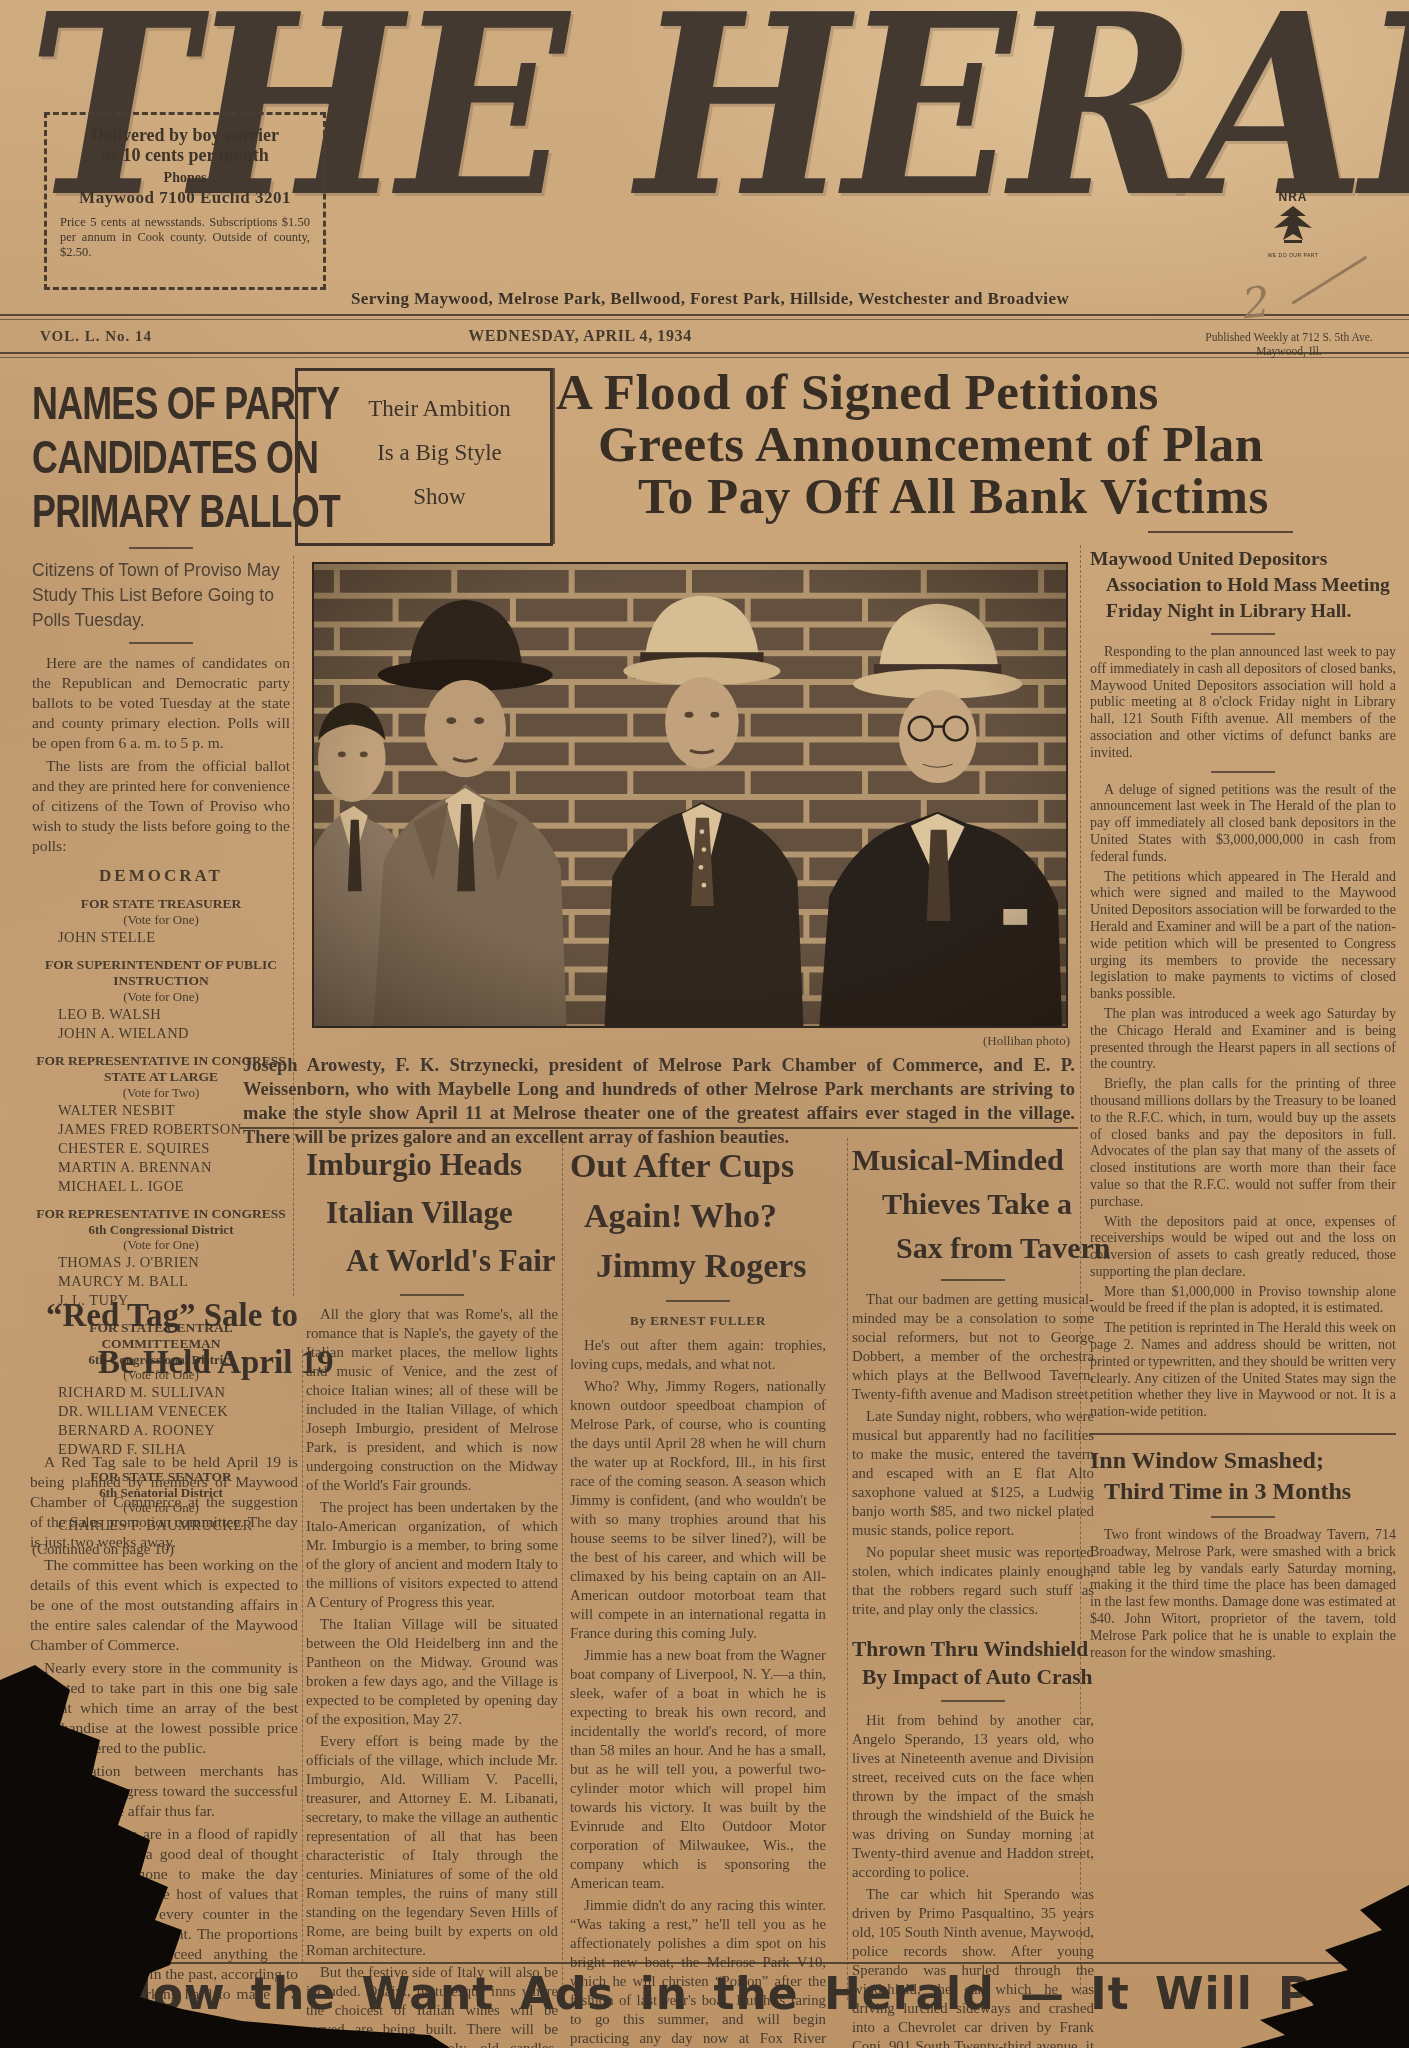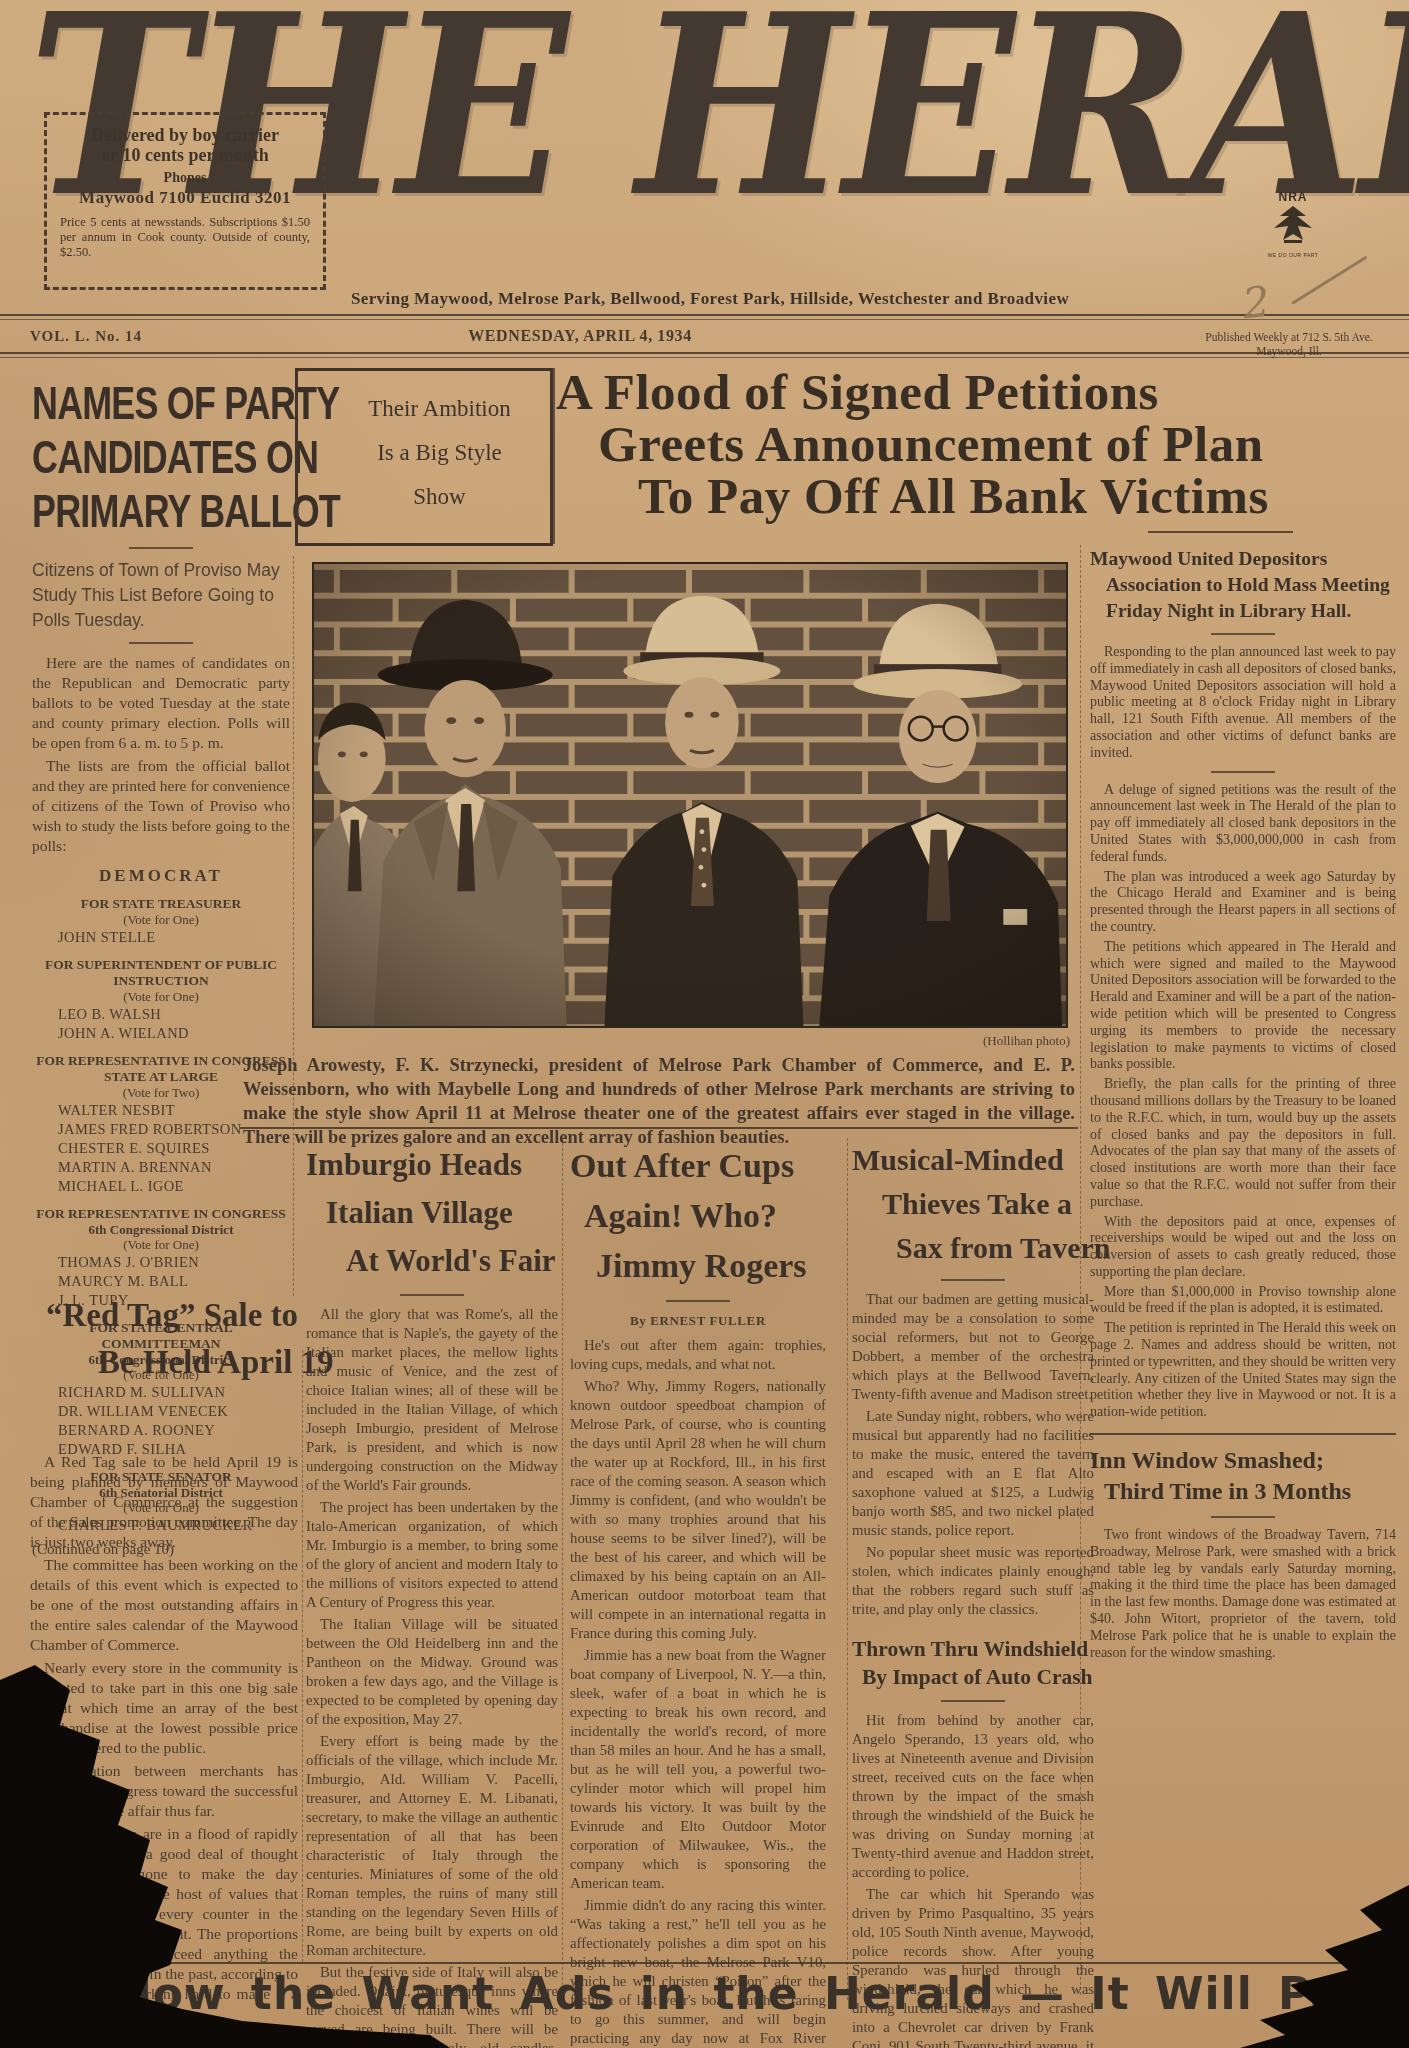--- a/index.html
+++ b/index.html
@@ -28,21 +28,21 @@
     box-sizing:border-box;padding:10px 10px 0;text-align:center;color:#3f342a;}
   .ib1{font-weight:bold;font-size:18px;line-height:20px;}
   .ib3{font-weight:bold;font-size:14px;margin-top:5px;}
   .ib4{font-weight:bold;font-size:17px;margin-top:2px;letter-spacing:.5px;}
   .ib5{font-size:12.5px;line-height:15px;text-align:justify;margin-top:7px;padding:0 3px;}
   .nra{left:1262px;top:190px;width:62px;text-align:center;color:#3a3127;}
   .nra .lbl{font-family:"Liberation Sans",sans-serif;font-weight:bold;font-size:12px;letter-spacing:1px;}
   .nra .motto{font-family:"Liberation Sans",sans-serif;font-size:5px;letter-spacing:.5px;}
   .tagline{left:160px;top:289px;width:1100px;text-align:center;font-weight:bold;
     font-size:17px;letter-spacing:.4px;color:#3c3228;}
-  .vol{left:30px;top:328px;font-weight:bold;font-size:15px;letter-spacing:1px;}
+  .vol{left:40px;top:328px;font-weight:bold;font-size:15px;letter-spacing:1px;}
   .fdate{left:300px;top:327px;width:560px;text-align:center;font-weight:bold;font-size:16px;letter-spacing:.6px;}
   .pub{left:1172px;top:330px;width:234px;text-align:center;font-size:11.5px;line-height:14px;}
 
   
   .leftcol{left:32px;top:376px;width:258px;}
   .lc-head .hl{font-family:"Liberation Sans",sans-serif;font-weight:bold;font-size:46px;
     line-height:54px;color:#3a3027;transform:scaleX(.78);transform-origin:left;letter-spacing:-1px;white-space:nowrap;}
   .deck{font-family:"Liberation Sans",sans-serif;font-size:17.5px;line-height:25px;color:#4e4234;}
   .bodytext p{margin:0 0 3px;text-indent:14px;text-align:justify;}
   .lc-body{font-size:15.5px;line-height:20px;}
@@ -378,22 +378,22 @@
 
   <div class="abs rightcol">
     <div class="rdeck">Maywood United Depositors Association to Hold Mass Meeting Friday Night in Library Hall.</div>
     <div class="sdiv"></div>
     <div class="bodytext">
       <p>Responding to the plan announced last week to pay off immediately in cash all depositors of closed banks, Maywood United Depositors association will hold a public meeting at 8 o'clock Friday night in Library hall, 121 South Fifth avenue.  All members of the association and other victims of defunct banks are invited.</p>
     </div>
     <div class="sdiv"></div>
     <div class="bodytext">
         <p>A deluge of signed petitions was the result of the announcement last week in The Herald of the plan to pay off immediately all closed bank depositors in the United States with $3,000,000,000 in cash from federal funds.</p>
+        <p>The petitions which appeared in The Herald and which were signed and mailed to the Maywood United Depositors association will be forwarded to the Herald and Examiner and will be a part of the nation-wide petition which will be presented to Congress urging its members to provide the necessary legislation to make payments to victims of closed banks possible.</p>
         <p>The plan was introduced a week ago Saturday by the Chicago Herald and Examiner and is being presented through the Hearst papers in all sections of the country.</p>
-        <p>The petitions which appeared in The Herald and which were signed and mailed to the Maywood United Depositors association will be forwarded to the Herald and Examiner and will be a part of the nation-wide petition which will be presented to Congress urging its members to provide the necessary legislation to make payments to victims of closed banks possible.</p>
         <p>Briefly, the plan calls for the printing of three thousand millions dollars by the Treasury to be loaned to the R.F.C. which, in turn, would buy up the assets of closed banks and pay the depositors in full.  Advocates of the plan say that many of the assets of closed institutions are worth more than their face value so that the R.F.C. would not suffer from their purchase.</p>
         <p>With the depositors paid at once, expenses of receiverships would be wiped out and the loss on conversion of assets to cash greatly reduced, those supporting the plan declare.</p>
         <p>More than $1,000,000 in Proviso township alone would be freed if the plan is adopted, it is estimated.</p>
         <p>The petition is reprinted in The Herald this week on page 2. Names and address should be written, not printed or typewritten, and they should be written very clearly.  Any citizen of the United States may sign the petition whether they live in Maywood or not.  It is a nation-wide petition.</p>
       </div>
     <div class="flowrule"></div>
     <div class="innhead">
         <div class="hl">Inn Window Smashed;</div>
         <div class="hl">Third Time in 3 Months</div>
       </div>

